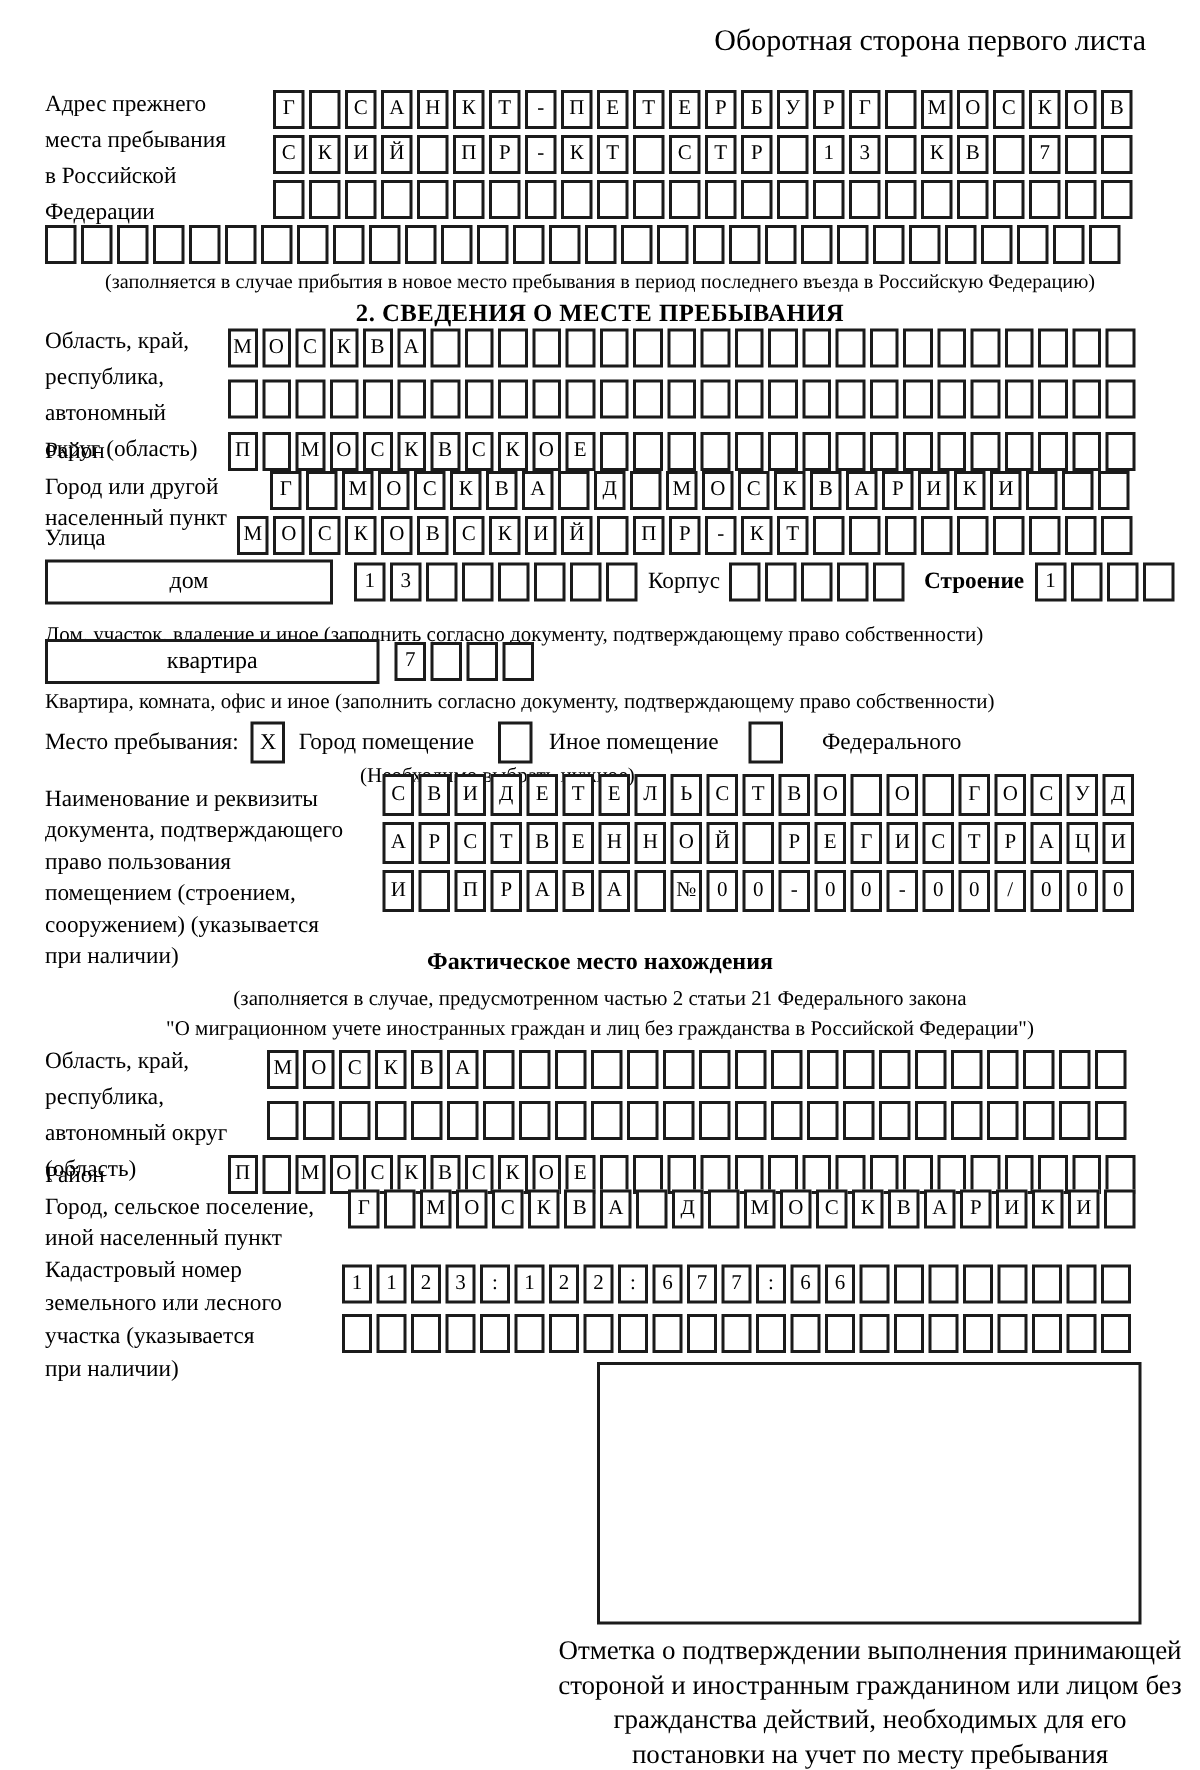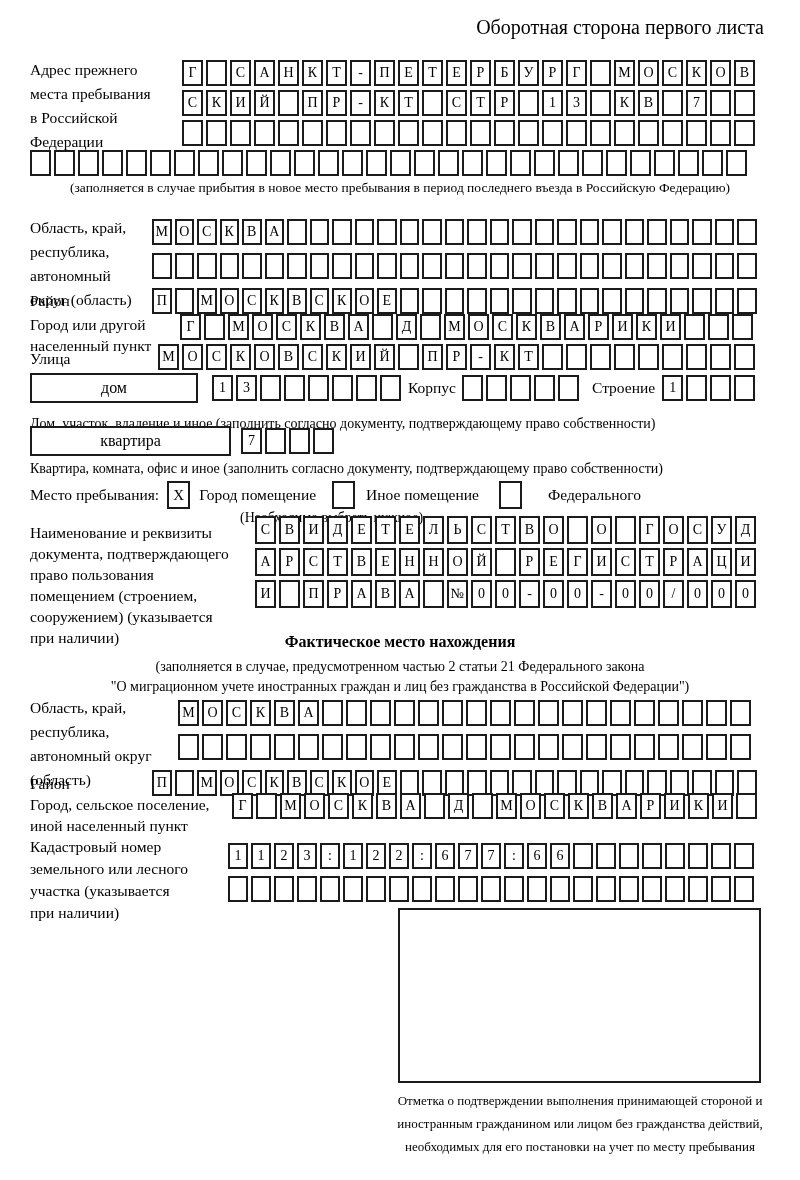--- a/index.html
+++ b/index.html
@@ -35,21 +35,21 @@
     display: flex; align-items: center; justify-content: center;
     font-size: 16px;
   }
   .chk {
     flex: 0 0 auto; width: 23px; height: 28px;
     border: 2px solid #1b1b1b; background: #fff;
     display: flex; align-items: center; justify-content: center;
     font-size: 15px;
   }
   .stampbox { border: 2px solid #1b1b1b; background: #fff; }
-  .stampcaption { font-size: 13px; line-height: 23px; text-align: center; }
+  .stampcaption { font-size: 18px; line-height: 23px; text-align: center; }
 </style>
 </head>
 <body>
 
 <div class="page">
 
   <div class="abs" style="top:16px; right:36px; font-size:20px;">Оборотная сторона первого листа</div>
 
   <div class="abs lbl" style="top:58px; left:30px; width:150px;">Адрес прежнего
 места пребывания
@@ -160,20 +160,21 @@
       <span class="cell"></span>
       <span class="cell"></span>
       <span class="cell"></span>
       <span class="cell"></span>
       <span class="cell"></span>
       <span class="cell"></span>
       <span class="cell"></span>
     </div>
   <div class="abs note center" style="top:180px;">(заполняется в случае прибытия в новое место пребывания в период последнего въезда в Российскую Федерацию)</div>
 
+  <div class="abs title center" style="top:199px;">2. СВЕДЕНИЯ О МЕСТЕ ПРЕБЫВАНИЯ</div>
 
   <div class="abs lbl" style="top:216px; left:30px; width:130px;">Область, край,
 республика,
 автономный
 округ (область)</div>
   <div class="abs cellrow cw19" style="top:219px; left:152px;">
       <span class="cell">М</span>
       <span class="cell">О</span>
       <span class="cell">С</span>
       <span class="cell">К</span>
@@ -314,51 +315,51 @@
       <span class="cell"></span>
       <span class="cell"></span>
       <span class="cell"></span>
       <span class="cell"></span>
       <span class="cell"></span>
       <span class="cell"></span>
       <span class="cell"></span>
     </div>
 
   <div class="abs rowflex" style="top:373px; left:30px;">
-    <div class="wbox" style="width:168px; height:30px;">дом</div>
+    <div class="wbox" style="width:192px; height:30px;">дом</div>
     <div class="cellrow" style="margin-left:14px;">
         <span class="cell">1</span>
         <span class="cell">3</span>
         <span class="cell"></span>
         <span class="cell"></span>
         <span class="cell"></span>
         <span class="cell"></span>
         <span class="cell"></span>
         <span class="cell"></span>
       </div>
     <div class="inline-lbl" style="margin-left:4px;">Корпус</div>
     <div class="cellrow" style="margin-left:6px;">
         <span class="cell"></span>
         <span class="cell"></span>
         <span class="cell"></span>
         <span class="cell"></span>
         <span class="cell"></span>
       </div>
-    <div class="inline-lbl" style="margin-left:10px;">Строение</div>
+    <div class="inline-lbl" style="margin-left:10px;font-weight:bold;">Строение</div>
     <div class="cellrow" style="margin-left:7px;">
         <span class="cell">1</span>
         <span class="cell"></span>
         <span class="cell"></span>
         <span class="cell"></span>
       </div>
   </div>
   <div class="abs note14" style="top:416px; left:30px;text-align:center;">Дом, участок, владение и иное (заполнить согласно документу, подтверждающему право собственности)</div>
 
   <div class="abs rowflex" style="top:426px; left:30px;">
-    <div class="wbox" style="width:201px; height:30px;">квартира</div>
+    <div class="wbox" style="width:223px; height:30px;">квартира</div>
     <div class="cellrow" style="margin-left:10px;">
         <span class="cell">7</span>
         <span class="cell"></span>
         <span class="cell"></span>
         <span class="cell"></span>
       </div>
   </div>
   <div class="abs note14" style="top:461px; left:30px;">Квартира, комната, офис и иное (заполнить согласно документу, подтверждающему право собственности)</div>
 
   <div class="abs rowflex" style="top:481px; left:30px;">

